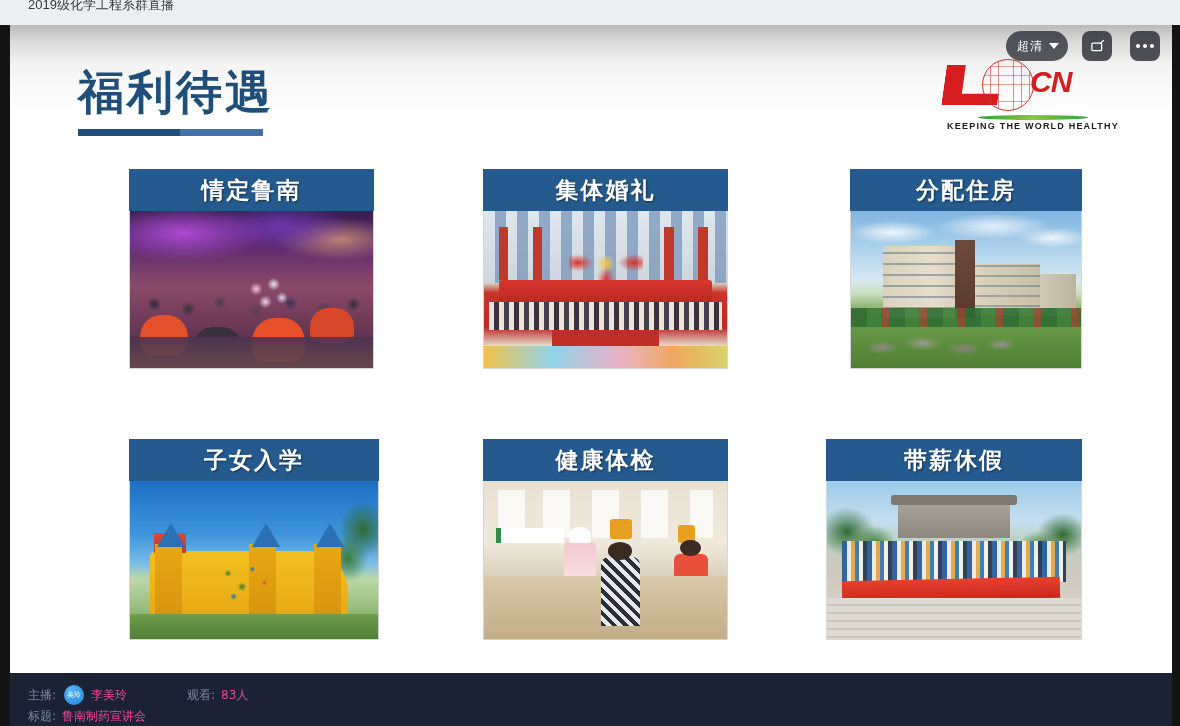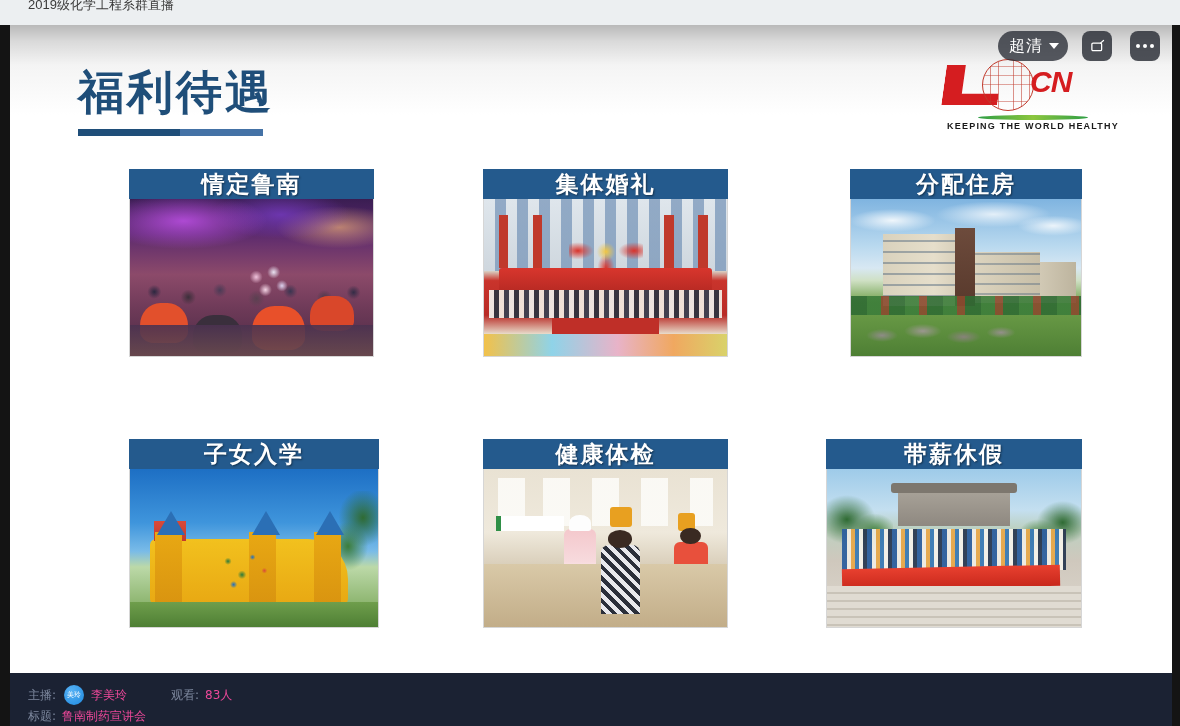--- a/index.html
+++ b/index.html
@@ -104,21 +104,21 @@
   .logo-tag {
     font-size: 9px; font-weight: bold; letter-spacing: 1.2px; color: #1a1a1a;
   }
 
   
   .grid {
     position: absolute; left: 0; top: 0; width: 1162px; height: 648px;
   }
   .card { position: absolute; }
   .card-banner {
-    position: relative; width: 100%; height: 30px;
+    position: relative; width: 100%; height: 42px;
     background: linear-gradient(180deg, #31598e 0%, #1f4e79 55%, #2a5party 100%);
     background: linear-gradient(180deg, #35608f 0%, #20507e 100%);
     display: flex; align-items: center; justify-content: center;
   }
   .card-banner.flat { background: #245a8d; }
   .card-banner-text {
     color: #ffffff; font-size: 23px; font-weight: bold; letter-spacing: 2px;
     text-shadow: 1px 1px 2px rgba(0,0,0,.45);
     font-family: "DejaVu Sans", sans-serif;
   }
@@ -400,21 +400,21 @@
 
   
   .quality-pill {
     position: absolute; right: 112px; top: 31px;
     height: 30px; padding: 0 9px 0 11px;
     display: flex; align-items: center; gap: 6px;
     background: rgba(40,44,52,.78); border-radius: 15px;
     cursor: pointer;
   }
   .quality-pill .q-text {
-    color: #ffffff; font-size: 16px; letter-spacing: 1px;
+    color: #ffffff; font-size: 12px; letter-spacing: 1px;
     font-family: "DejaVu Sans", sans-serif;
     text-align: center;
   }
   .caret-down {
     width: 0; height: 0;
     border-left: 5px solid transparent; border-right: 5px solid transparent;
     border-top: 6px solid #ffffff;
   }
   .ctrl-btn {
     position: absolute; top: 31px; width: 30px; height: 30px;
@@ -443,21 +443,21 @@
     color: #ec4899; font-size: 12px;
     font-family: "DejaVu Sans", sans-serif; white-space: nowrap;
   }
   .avatar {
     width: 20px; height: 20px; border-radius: 50%;
     background: radial-gradient(circle at 35% 30%, #57b2f5, #1e8ae0);
     display: flex; align-items: center; justify-content: center;
     margin: 0 7px 0 2px; flex: none;
   }
   .avatar span { color: #fff; font-size: 7px; font-family: "DejaVu Sans", sans-serif; }
-  .watch-group { margin-left: 44px; display: flex; align-items: flex-start; }
+  .watch-group { margin-left: 60px; display: flex; align-items: flex-start; }
 </style>
 </head>
 <body>
 
 <div class="top-strip">
   <div class="win-title">2019级化学工程系群直播</div>
 </div>
 <div class="top-scroll-track">
   <div class="top-scroll-thumb"></div>
 </div>

